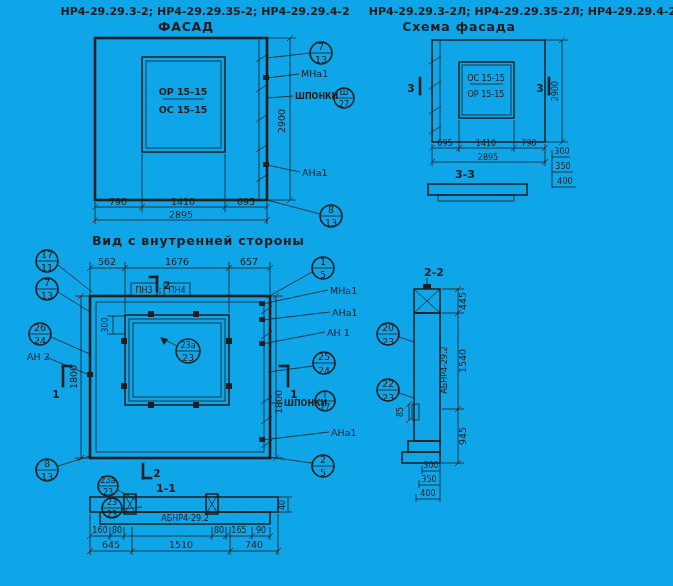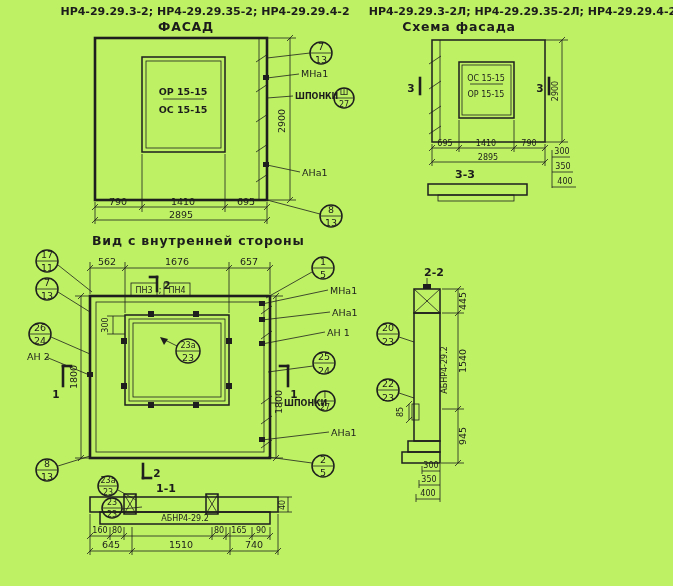--- a/index.html
+++ b/index.html
@@ -1,18 +1,18 @@
 <!DOCTYPE html>
 <html><head>
 <meta charset="utf-8">
 <style>
   html,body { margin:0; padding:0; background:#e8e7e3; }
   .sheet {
     position:relative; width:673px; height:586px; margin:0 auto;
-    background:#bef264; overflow:hidden;
+    background:#0ea5e9; overflow:hidden;
     font-family:"DejaVu Sans", sans-serif;
   }
   svg text { font-family:"DejaVu Sans", sans-serif; fill:#1c1c1c; }
   .t8  { font-size:8px; }
   .t8b { font-size:8px; font-weight:bold; }
   .t9  { font-size:9.5px; }
   .t9b { font-size:9.5px; font-weight:bold; }
   .t10 { font-size:10.5px; font-weight:bold; }
   .t11 { font-size:11px; font-weight:bold; }
   .t12 { font-size:12.5px; font-weight:bold; letter-spacing:.8px; }

